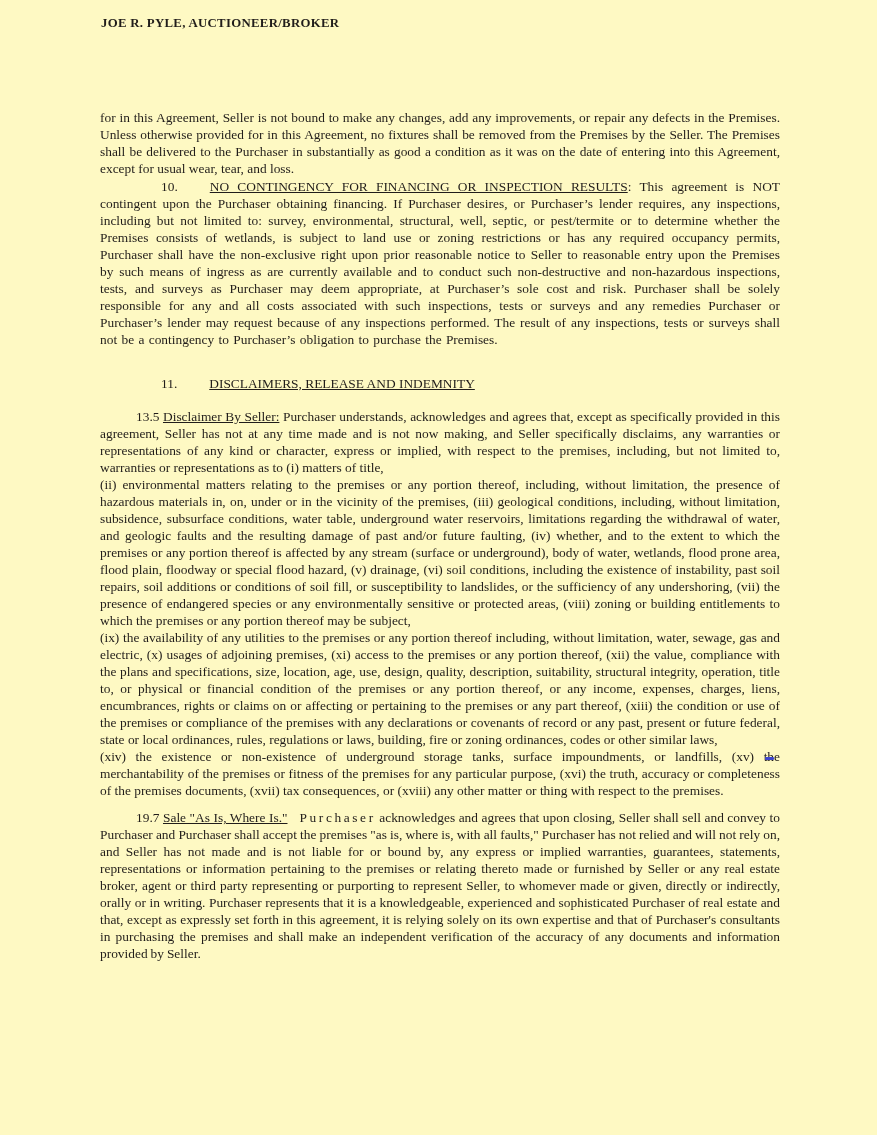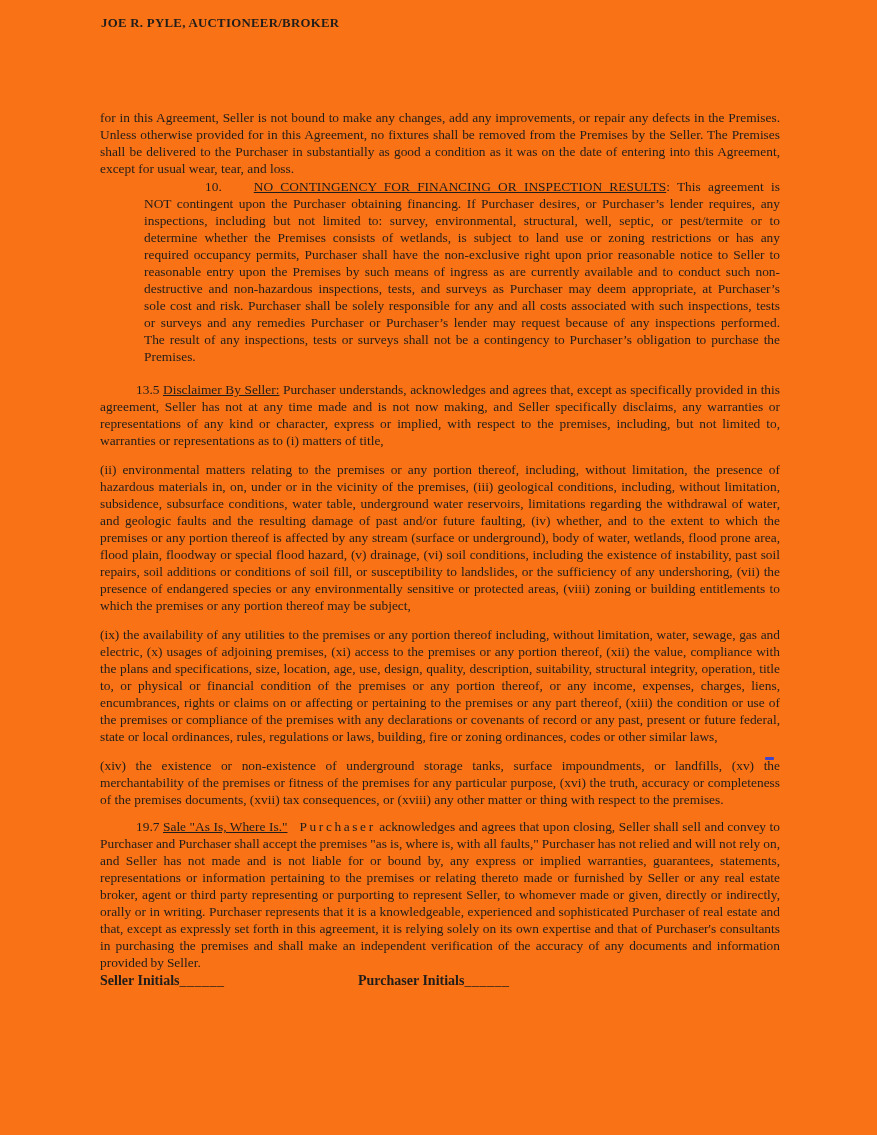--- a/index.html
+++ b/index.html
@@ -1,21 +1,21 @@
 <!DOCTYPE html>
 <html><head>
 <meta charset="utf-8">
 <style>
   html, body { margin: 0; padding: 0; background: #e8e8e8; }
   .page {
     position: relative;
     width: 877px;
     height: 1135px;
     margin: 0 auto;
-    background: #f97316;
+    background: #fef9c3;
     overflow: hidden;
     font-family: "Liberation Serif", "DejaVu Serif", serif;
     color: #211d1a;
   }
   .letterhead {
     position: absolute;
     left: 101px;
     top: 16px;
     font-size: 12.8px;
     font-weight: bold;
@@ -31,24 +31,24 @@
     line-height: 17px;
   }
   .para {
     margin: 0;
     text-align: justify;
   }
   .indent-sec  { text-indent: 61px; }   
   .indent-sub  { text-indent: 36px; }   
   .tab { display: inline-block; width: 32px; }
   .u  { text-decoration: underline; }
-  .mt-sec10   { margin-top: 1px; margin-left: 44px; }
+  .mt-sec10   { margin-top: 1px; }
   .mt-sec11   { margin-top: 27px; }
   .mt-c111a   { margin-top: 16px; }
-  .mt-zero    { margin-top: 12px; }
+  .mt-zero    { margin-top: 0; }
   .mt-c112    { margin-top: 10px; }
   .loose      { word-spacing: 1px; }
   .tight      { word-spacing: -0.4px; }
   .spaced-word { letter-spacing: 2.6px; margin-left: 12px; }
   .footer-row {
     position: relative;
     margin-top: 1px;
     height: 20px;
     text-align: left;
     font-size: 14px;
@@ -75,20 +75,23 @@
   <div class="body-col">
 
     <p class="para">
       <span>for in this Agreement, Seller is not bound to make any changes, add any improvements, or repair any defects in the Premises. Unless otherwise provided for in this Agreement, no fixtures shall be removed from the Premises by the Seller. The Premises shall be delivered to the Purchaser in substantially as good a condition as it was on the date of entering into this Agreement, except for usual wear, tear, and loss.</span>
     </p>
 
     <p class="para indent-sec loose mt-sec10">
       <span>10.</span><span class="tab"></span><span class="u">NO CONTINGENCY FOR FINANCING OR INSPECTION RESULTS</span><span>: This agreement is NOT contingent upon the Purchaser obtaining financing. If Purchaser desires, or Purchaser’s lender requires, any inspections, including but not limited to: survey, environmental, structural, well, septic, or pest/termite or to determine whether the Premises consists of wetlands, is subject to land use or zoning restrictions or has any required occupancy permits, Purchaser shall have the non-exclusive right upon prior reasonable notice to Seller to reasonable entry upon the Premises by such means of ingress as are currently available and to conduct such non-destructive and non-hazardous inspections, tests, and surveys as Purchaser may deem appropriate, at Purchaser’s sole cost and risk. Purchaser shall be solely responsible for any and all costs associated with such inspections, tests or surveys and any remedies Purchaser or Purchaser’s lender may request because of any inspections performed. The result of any inspections, tests or surveys shall not be a contingency to Purchaser’s obligation to purchase the Premises.</span>
     </p>
 
+    <p class="para indent-sec mt-sec11">
+      <span>11.</span><span class="tab"></span><span class="u">DISCLAIMERS, RELEASE AND INDEMNITY</span>
+    </p>
 
     <p class="para indent-sub mt-c111a">
       <span>13.5</span>
       <span class="u">Disclaimer By Seller:</span><span> Purchaser understands, acknowledges and agrees that, except as specifically provided in this agreement, Seller has not at any time made and is not now making, and Seller specifically disclaims, any warranties or representations of any kind or character, express or implied, with respect to the premises, including, but not limited to, warranties or representations as to (i) matters of title,</span>
     </p>
 
     <p class="para mt-zero">
       <span>(ii) environmental matters relating to the premises or any portion thereof, including, without limitation, the presence of hazardous materials in, on, under or in the vicinity of the premises, (iii) geological conditions, including, without limitation, subsidence, subsurface conditions, water table, underground water reservoirs, limitations regarding the withdrawal of water, and geologic faults and the resulting damage of past and/or future faulting, (iv) whether, and to the extent to which the premises or any portion thereof is affected by any stream (surface or underground), body of water, wetlands, flood prone area, flood plain, floodway or special flood hazard, (v) drainage, (vi) soil conditions, including the existence of instability, past soil repairs, soil additions or conditions of soil fill, or susceptibility to landslides, or the sufficiency of any undershoring, (vii) the presence of endangered species or any environmentally sensitive or protected areas, (viii) zoning or building entitlements to which the premises or any portion thereof may be subject,</span>
     </p>
 
@@ -98,22 +101,18 @@
 
     <p class="para mt-zero">
       <span>(xiv) the existence or non-existence of underground storage tanks, surface impoundments, or landfills, (xv) the merchantability of the premises or fitness of the premises for any particular purpose, (xvi) the truth, accuracy or completeness of the premises documents, (xvii) tax consequences, or (xviii) any other matter or thing with respect to the premises.</span>
     </p>
 
     <p class="para indent-sub tight mt-c112">
       <span>19.7</span>
       <span class="u">Sale "As Is, Where Is."</span><span class="spaced-word">Purchaser</span><span> acknowledges and agrees that upon closing, Seller shall sell and convey to Purchaser and Purchaser shall accept the premises "as is, where is, with all faults," Purchaser has not relied and will not rely on, and Seller has not made and is not liable for or bound by, any express or implied warranties, guarantees, statements, representations or information pertaining to the premises or relating thereto made or furnished by Seller or any real estate broker, agent or third party representing or purporting to represent Seller, to whomever made or given, directly or indirectly, orally or in writing. Purchaser represents that it is a knowledgeable, experienced and sophisticated Purchaser of real estate and that, except as expressly set forth in this agreement, it is relying solely on its own expertise and that of Purchaser's consultants in purchasing the premises and shall make an independent verification of the accuracy of any documents and information provided by Seller.</span>
     </p>
 
-    <div class="footer-row">
-      <span><span class="footer-label">Seller Initials</span><span class="blank">______</span></span>
-      <span class="footer-purchaser"><span class="footer-label">Purchaser Initials</span><span class="blank">______</span></span>
-    </div>
 
   </div>
 
   <div class="annotation-dash" style="background: rgb(63, 70, 205);"></div>
 
 </div>
 
 </body></html>

